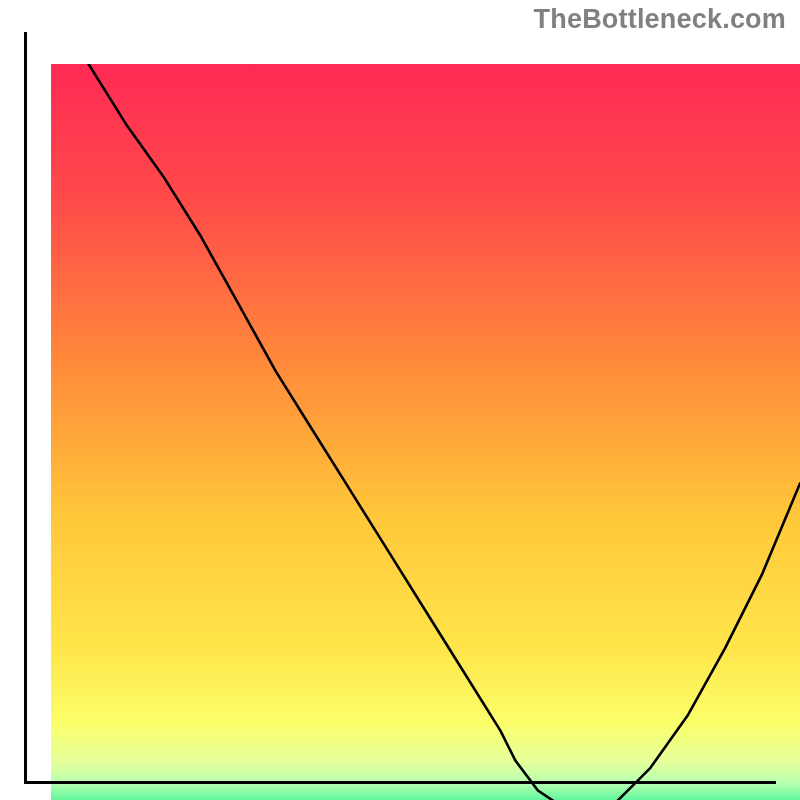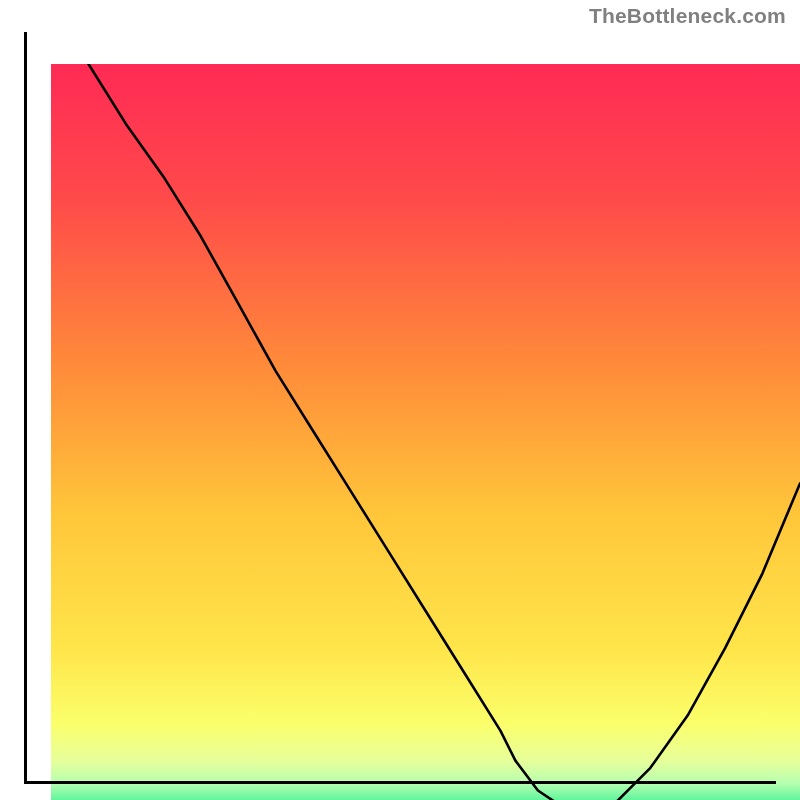--- a/index.html
+++ b/index.html
@@ -13,21 +13,21 @@
   }
   .wrap {
     position: relative;
     width: 800px;
     height: 800px;
   }
   .attribution {
     position: absolute;
     top: 4px;
     right: 14px;
-    font-size: 21px;
+    font-size: 27px;
     font-weight: 600;
     color: #808080;
     letter-spacing: 0.2px;
   }
   .plot-outer {
     position: absolute;
     left: 24px;
     top: 32px;
     width: 752px;
     height: 752px;

